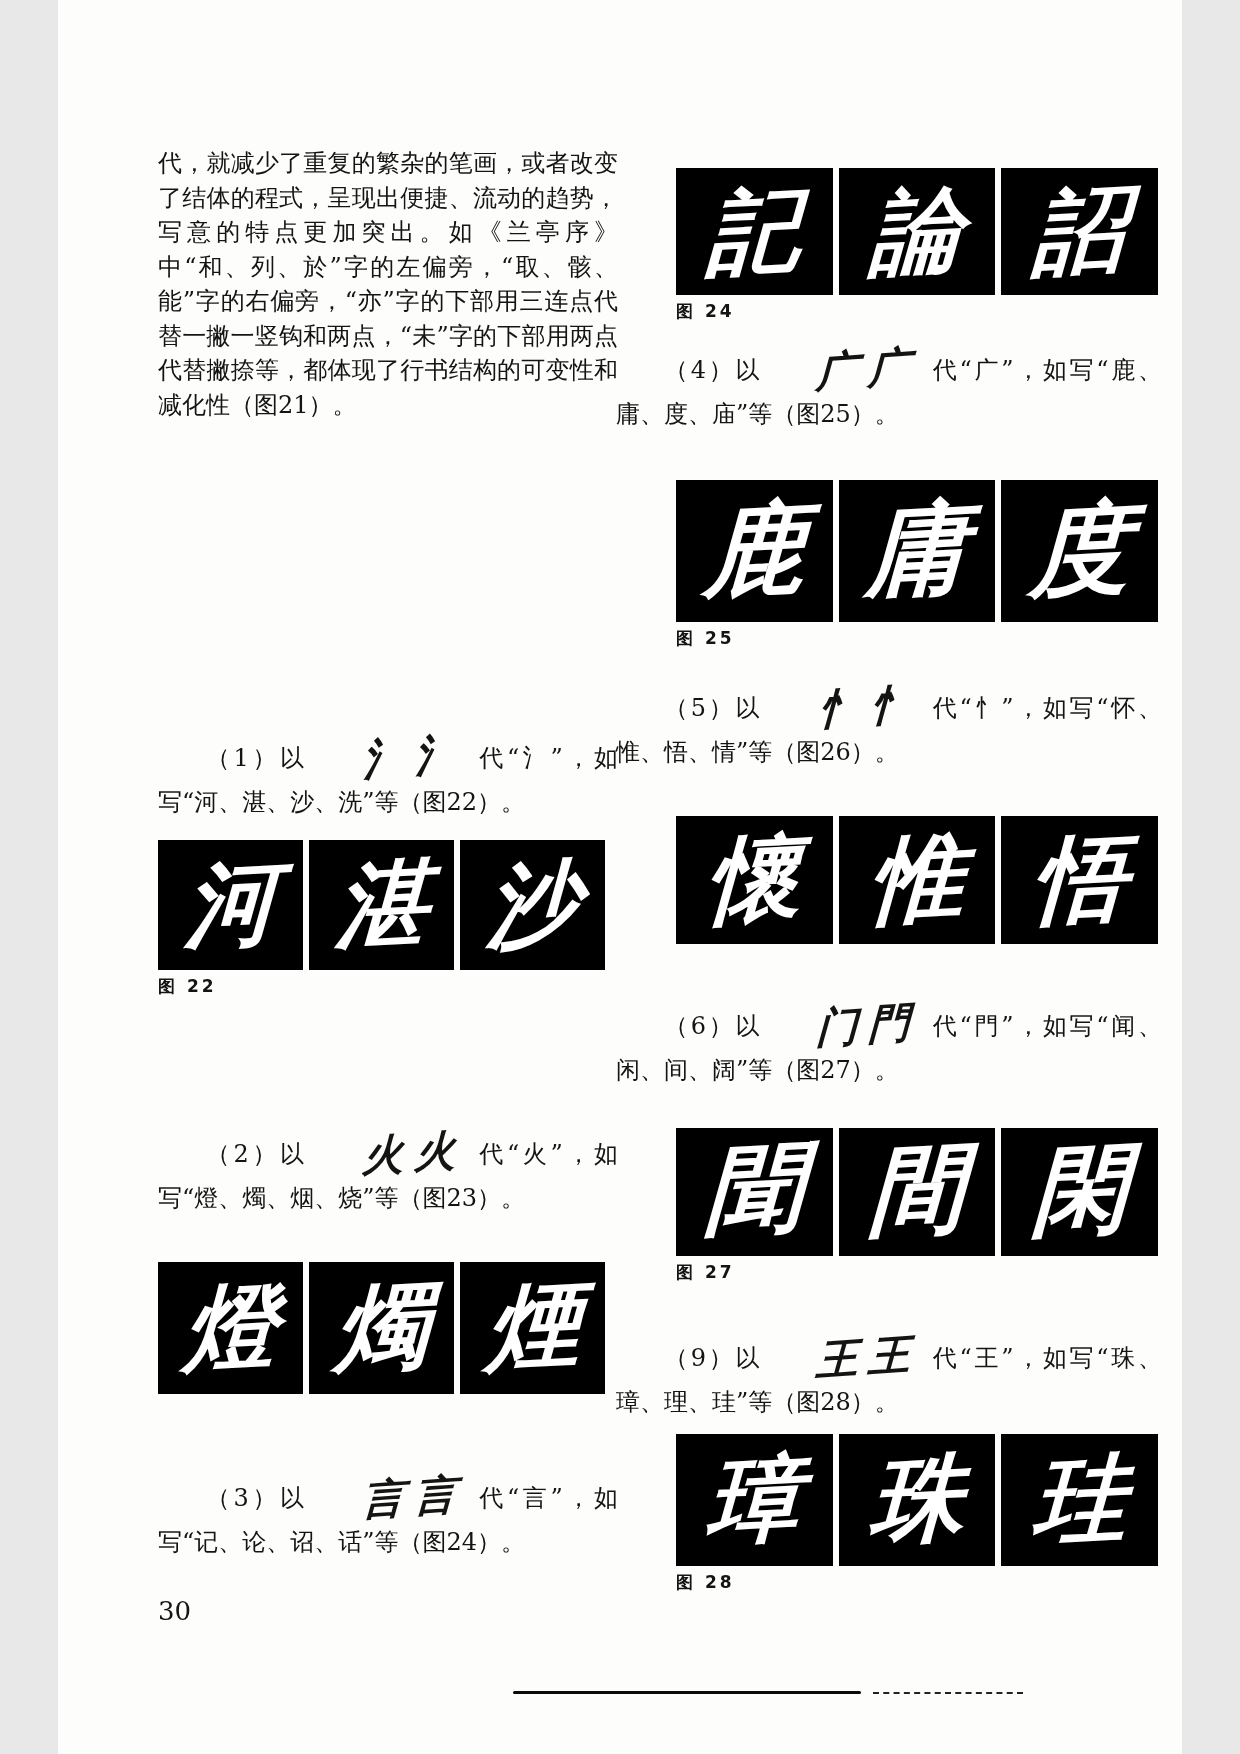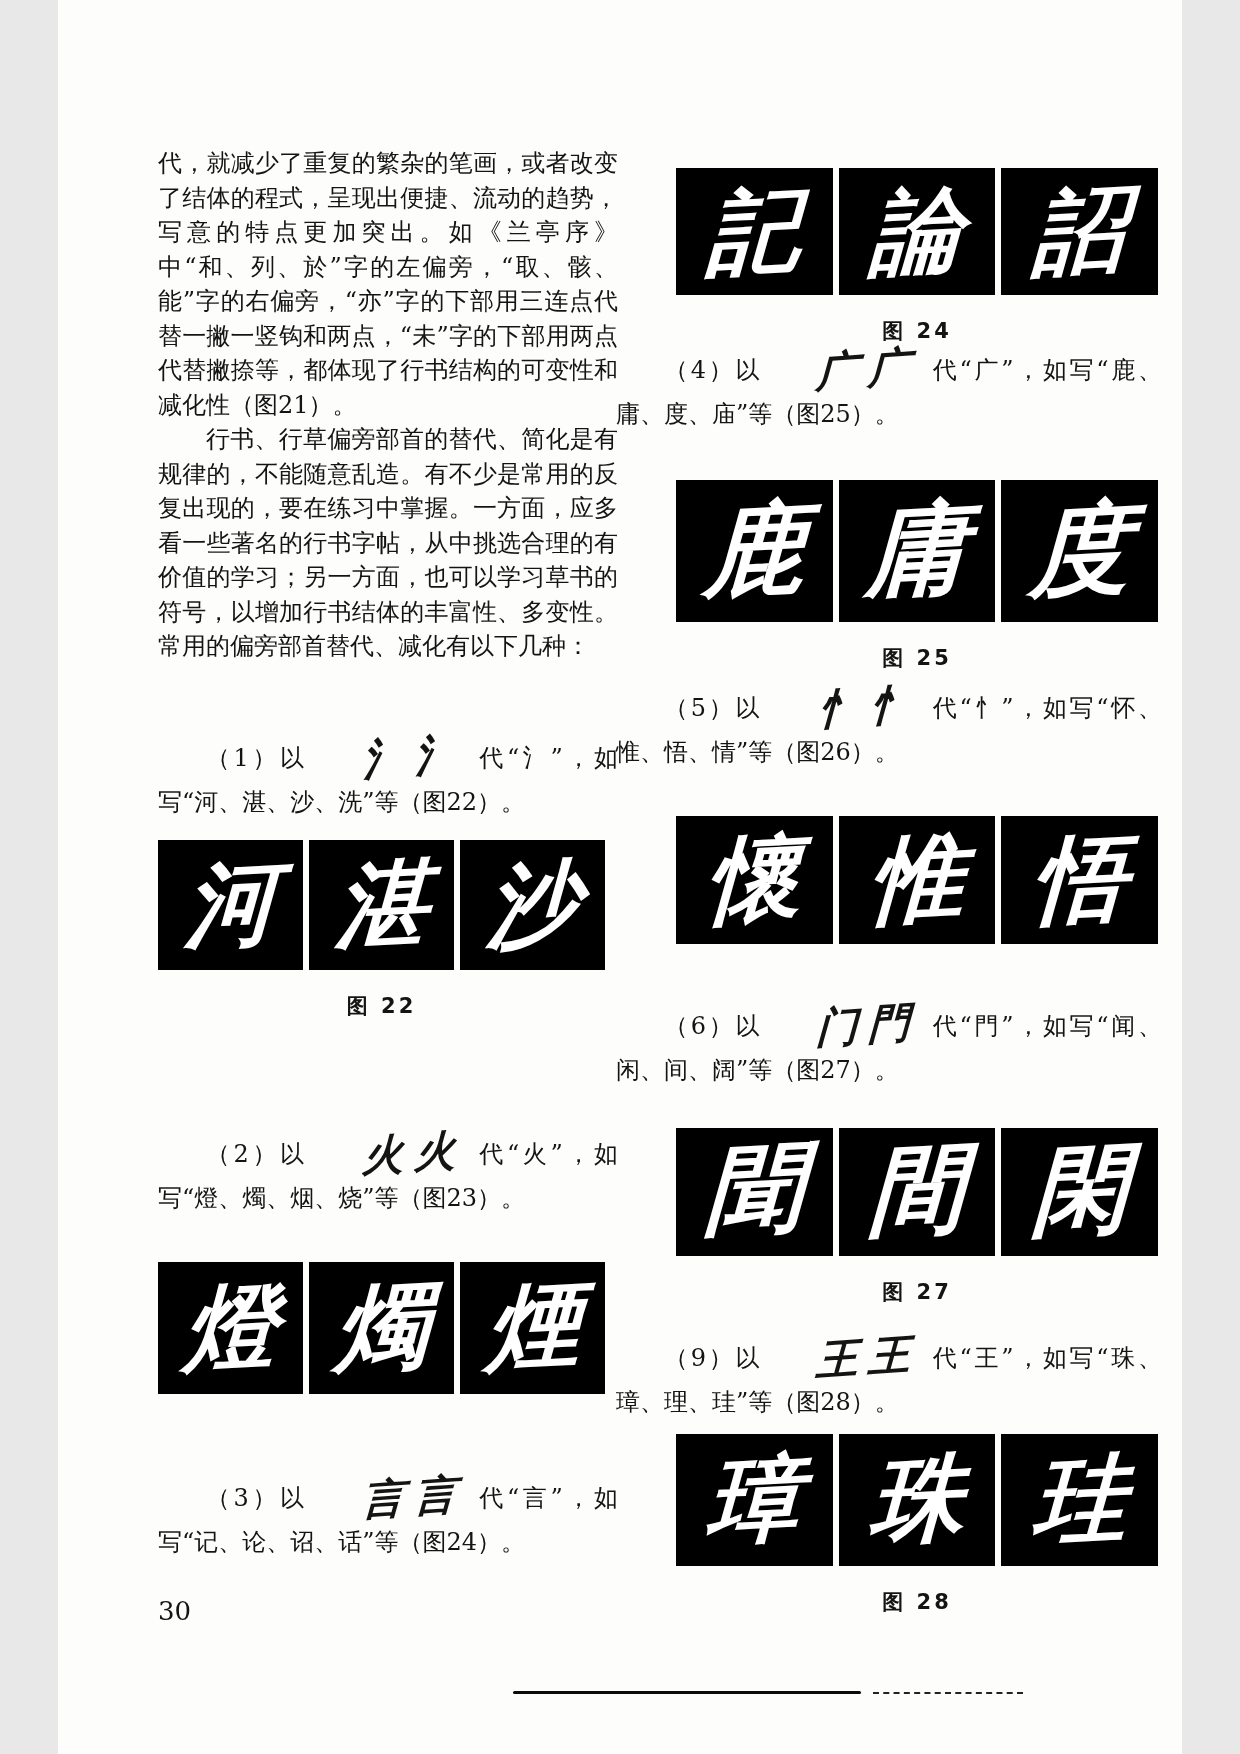--- a/index.html
+++ b/index.html
@@ -24,21 +24,21 @@
   .cells{display:flex;gap:6px;}
   .cell{
     flex:1;background:#000;color:#fff;display:flex;
     align-items:center;justify-content:center;overflow:hidden;
   }
   .cell span{
     font-weight:bold;font-style:italic;
     transform:rotate(-3deg) skewX(-5deg);
   }
   .fig figcaption{
-    text-align:center;font-weight:bold;font-size:21px;margin-top:22px;
+    text-align:left;font-weight:bold;font-size:17px;margin-top:5px;
     font-family:"DejaVu Sans","Liberation Sans",sans-serif;letter-spacing:3px;
   }
   .page-number{position:absolute;left:100px;top:1596px;font-size:26px;}
   .scan-line{position:absolute;left:455px;top:1691px;width:348px;height:3px;background:#0a0a0a;border-radius:2px;}
   .scan-dashes{position:absolute;left:815px;top:1692px;width:150px;border-top:2px dashed #222;}
   .stamp{
     position:absolute;left:1142px;top:1707px;width:90px;height:46px;
     border:2px solid #c4736b;border-radius:9px;color:#c4736b;
     display:flex;flex-direction:column;align-items:center;justify-content:center;
     font-family:"DejaVu Sans","Liberation Sans",sans-serif;background:rgba(255,255,255,.6);
@@ -62,21 +62,20 @@
   #item6{left:558px;top:1004px;width:546px;}
   #item7{left:558px;top:1336px;width:546px;}
 </style>
 </head>
 <body>
 
 <div class="page">
 
   <div class="textblock">
     <p class="body-text">代，就减少了重复的繁杂的笔画，或者改变了结体的程式，呈现出便捷、流动的趋势，写意的特点更加突出。如《兰亭序》中“和、列、於”字的左偏旁，“取、骸、能”字的右偏旁，“亦”字的下部用三连点代替一撇一竖钩和两点，“未”字的下部用两点代替撇捺等，都体现了行书结构的可变性和减化性（图21）。</p>
-    <p class="body-text indent">行书、行草偏旁部首的替代、简化是有规律的，不能随意乱造。有不少是常用的反复出现的，要在练习中掌握。一方面，应多看一些著名的行书字帖，从中挑选合理的有价值的学习；另一方面，也可以学习草书的符号，以增加行书结体的丰富性、多变性。常用的偏旁部首替代、减化有以下几种：</p>
   </div>
 
   <div class="item" id="item1">
     <span>（1）以</span><span class="cursive">氵氵</span><span>代“氵”，如写“河、湛、沙、洗”等（图22）。</span>
   </div>
   <div class="item" id="item2">
     <span>（2）以</span><span class="cursive">火火</span><span>代“火”，如写“燈、燭、烟、烧”等（图23）。</span>
   </div>
   <div class="item" id="item3">
     <span>（3）以</span><span class="cursive">言言</span><span>代“言”，如写“记、论、诏、话”等（图24）。</span>

